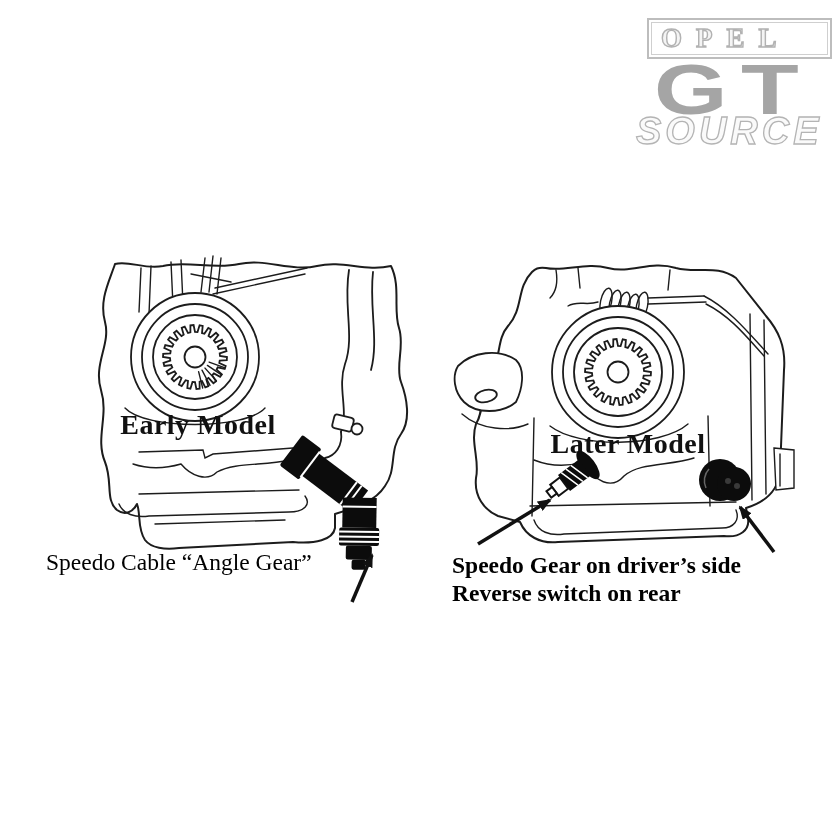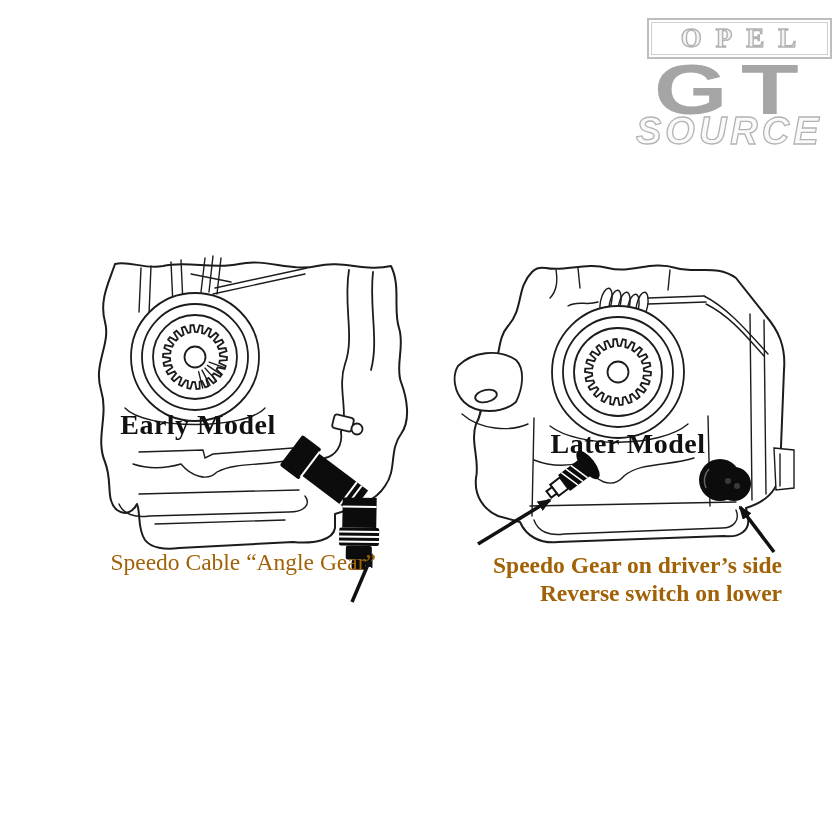--- a/index.html
+++ b/index.html
@@ -3,21 +3,21 @@
 <meta charset="utf-8">
 <style>
   html,body{margin:0;padding:0;background:#fff;}
   .canvas{position:relative;width:840px;height:840px;background:#fff;overflow:hidden;
           font-family:"Liberation Serif",serif;color:#111;}
 
   
   .logo{position:absolute;left:630px;top:14px;width:205px;height:145px;}
   .opel-box{position:absolute;left:17px;top:4px;width:181px;height:37px;
             border:2px solid #bdbdbd;box-shadow:inset 0 0 0 2px #ffffff, inset 0 0 0 3px #cfcfcf;
-            text-align:center;line-height:37px;font-size:27px;font-weight:bold;
+            line-height:37px;font-size:27px;font-weight:bold;
             letter-spacing:14px;text-indent:12px;color:#f4f4f4;
             -webkit-text-stroke:1.4px #b2b2b2;}
   .gt-text{position:absolute;left:24px;top:36px;font-family:"Liberation Sans",sans-serif;
            font-size:70px;font-weight:900;letter-spacing:10px;color:#a5a5a5;
            transform:scaleX(1.35);transform-origin:left top;}
   .source-text{position:absolute;left:6px;top:96px;font-family:Liberation Sans, sans-serif;
            font-size:38px;font-style:italic;font-weight:bold;letter-spacing:4px;
            color:#fafafa;-webkit-text-stroke:1.3px #b4b4b4;}
 
   
@@ -28,21 +28,21 @@
   svg .ln-thin{fill:none;stroke:#1c1c1c;stroke-width:1.4;stroke-linecap:round;}
   svg .body{fill:#ffffff;stroke:#1c1c1c;stroke-width:2;stroke-linejoin:round;}
   svg .white-body{fill:#ffffff;stroke:#1c1c1c;stroke-width:1.8;}
   svg .blk{fill:#0c0c0c;stroke:none;}
   svg .wsep{stroke:#ffffff;stroke-width:2;fill:none;}
   svg .arrow{stroke:#111111;stroke-width:3.5;fill:none;}
   svg text{font-family:"Liberation Serif",serif;font-weight:bold;font-size:28px;
            fill:#111111;text-anchor:middle;letter-spacing:0.5px;}
 
   
-  .caption{position:absolute;width:330px;text-align:right;font-size:23.5px;line-height:28px;color:#a16207;}
+  .caption{position:absolute;width:330px;text-align:left;font-size:23.5px;line-height:28px;color:#000000;}
   .caption-early{left:46px;top:548px;}
   .caption-later{left:452px;top:551px;font-weight:bold;}
 </style>
 </head>
 <body>
 
 <div class="canvas">
 
   <div class="logo">
     <div class="opel-box">
@@ -197,16 +197,16 @@
     <path class="arrow" marker-end="url(#ah)" d="M40,296 L112,252"></path>
     <path class="arrow" marker-end="url(#ah)" d="M336,304 L302,259"></path>
   </svg>
 
   <div class="caption caption-early">
     <div>Speedo Cable “Angle Gear”</div>
   </div>
 
   <div class="caption caption-later">
     <div>Speedo Gear on driver’s side</div>
-    <div>Reverse switch on lower</div>
+    <div>Reverse switch on rear</div>
   </div>
 
 </div>
 
 </body></html>

